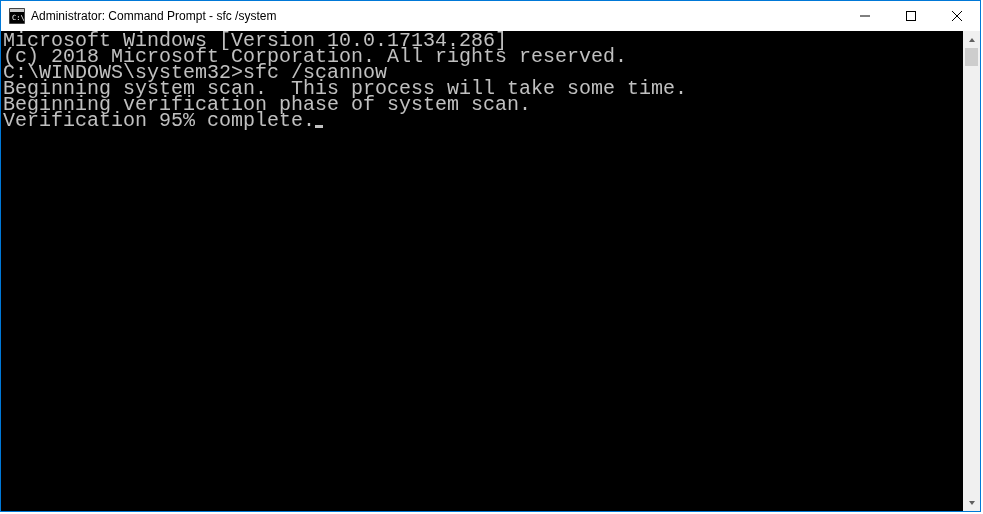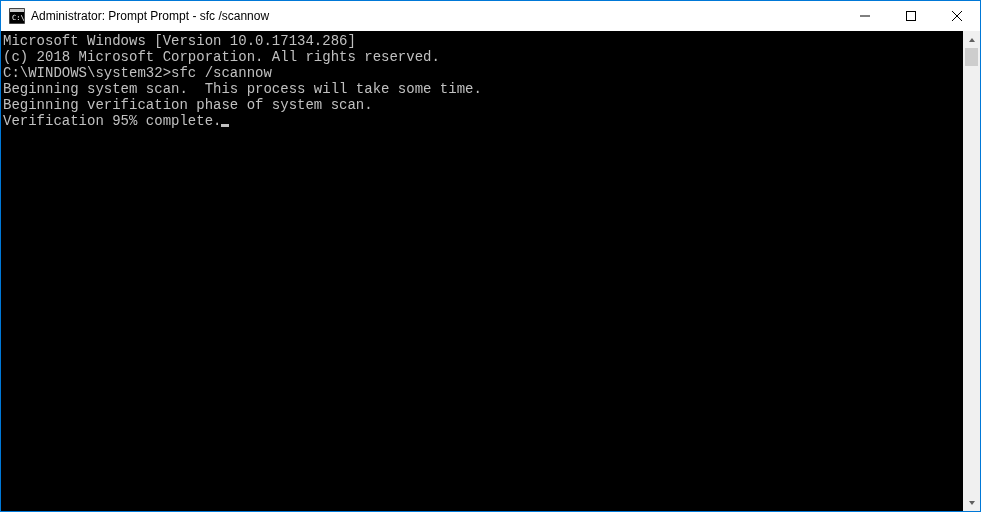--- a/index.html
+++ b/index.html
@@ -72,21 +72,21 @@
       flex: 1;
       display: flex;
       background: #000;
       position: relative;
     }
     .console {
       flex: 1;
       background: #000;
       color: #c0c0c0;
       font-family: Consolas, "Courier New", monospace;
-      font-size: 14px;
+      font-size: 20px;
       line-height: 16px;
       padding: 2px 0 0 2px;
       white-space: pre;
       overflow: hidden;
     }
     .console-line {
       display: block;
     }
     .cursor {
       display: inline-block;
@@ -137,21 +137,21 @@
 
 <div class="window">
   <div class="titlebar">
     <span class="titlebar-icon">
       <svg viewBox="0 0 16 16">
         <rect x="0" y="0" width="16" height="16" fill="#000" stroke="#888" stroke-width="1"></rect>
         <rect x="1" y="1" width="14" height="3" fill="#ccc"></rect>
         <text x="3" y="12" font-size="7" fill="#fff" font-family="monospace">C:\</text>
       </svg>
     </span>
-    <span class="titlebar-text">Administrator: Prompt Prompt - sfc  /scannow</span>
+    <span class="titlebar-text">Administrator: Command Prompt - sfc  /system</span>
     <div class="window-controls">
       <button class="win-btn">
         <svg viewBox="0 0 10 10">
             <line x1="0" y1="5" x2="10" y2="5" stroke="#000" stroke-width="1"></line>
           </svg>
       </button>
       <button class="win-btn">
         <svg viewBox="0 0 10 10">
             <rect x="0.5" y="0.5" width="9" height="9" fill="none" stroke="#000" stroke-width="1"></rect>
           </svg>

